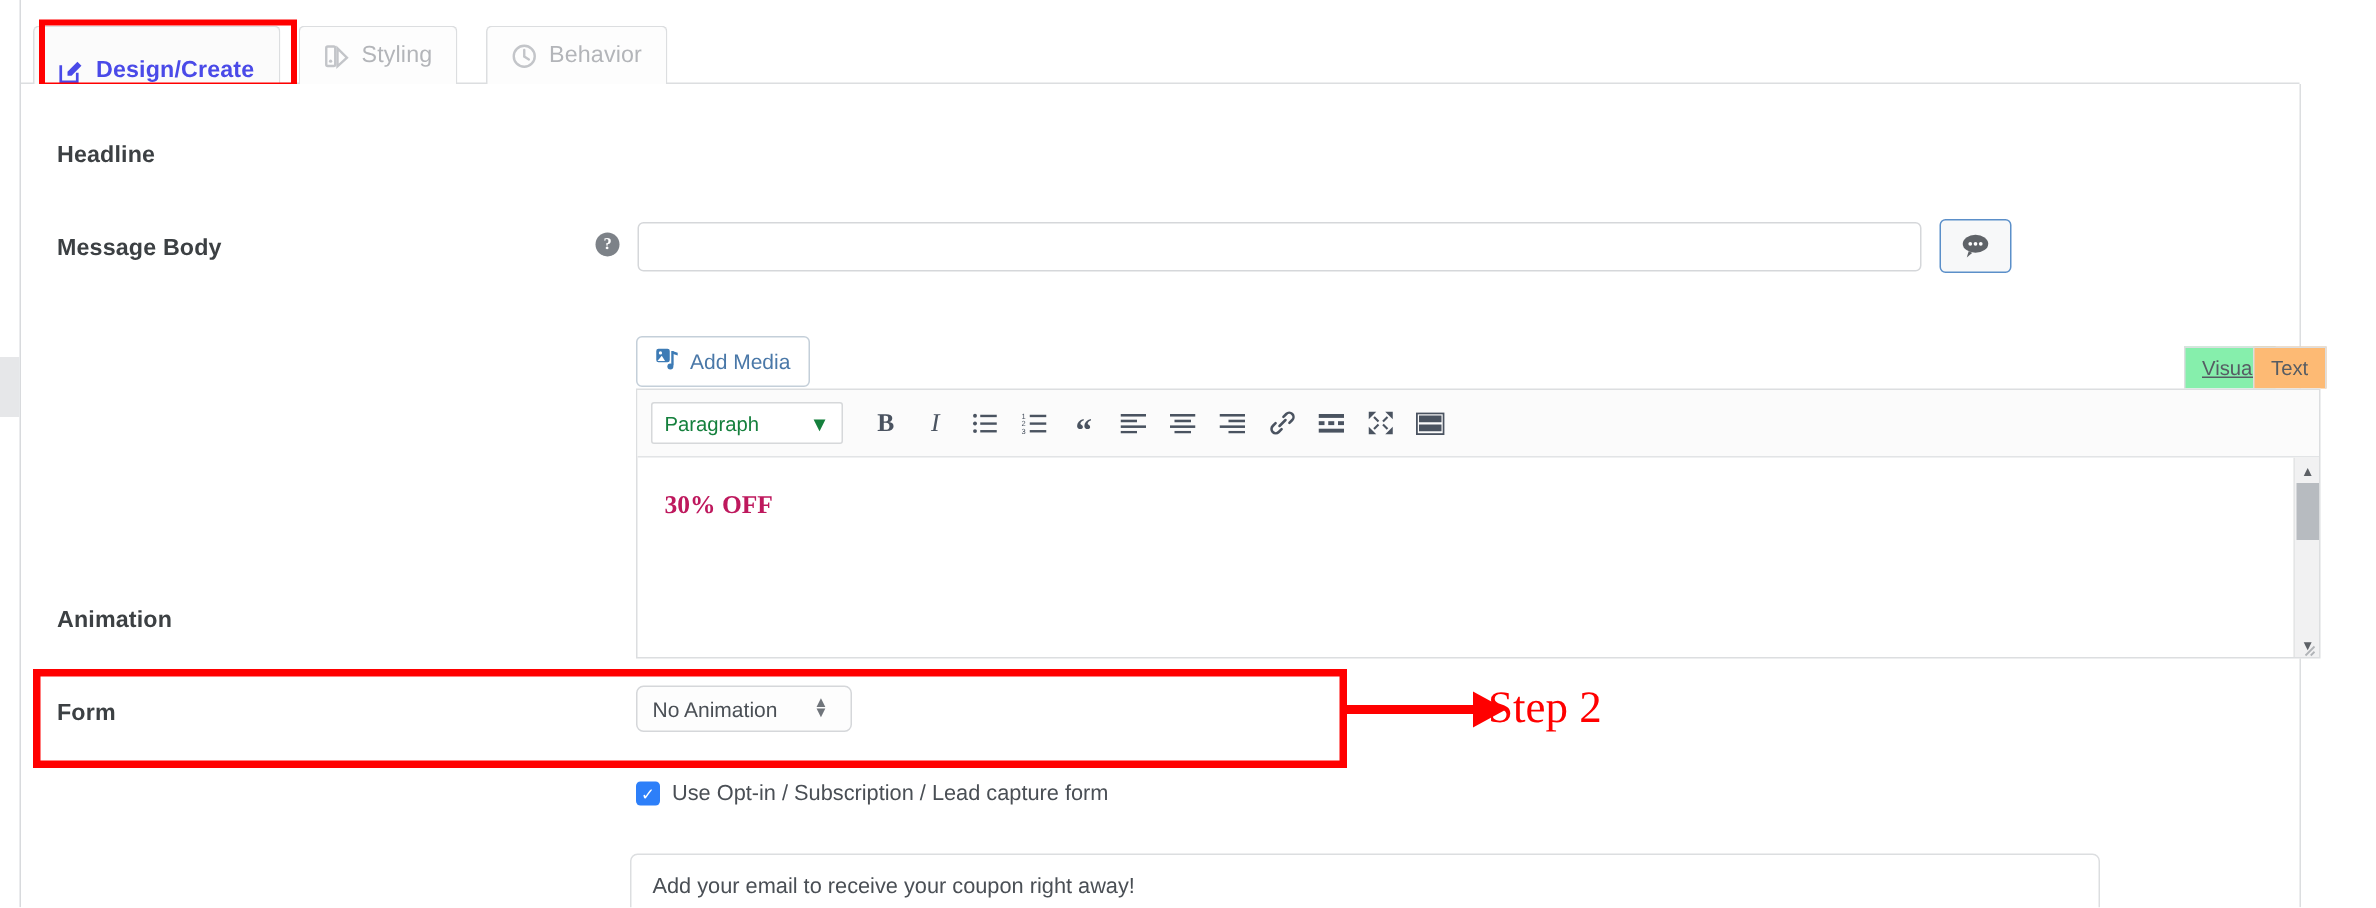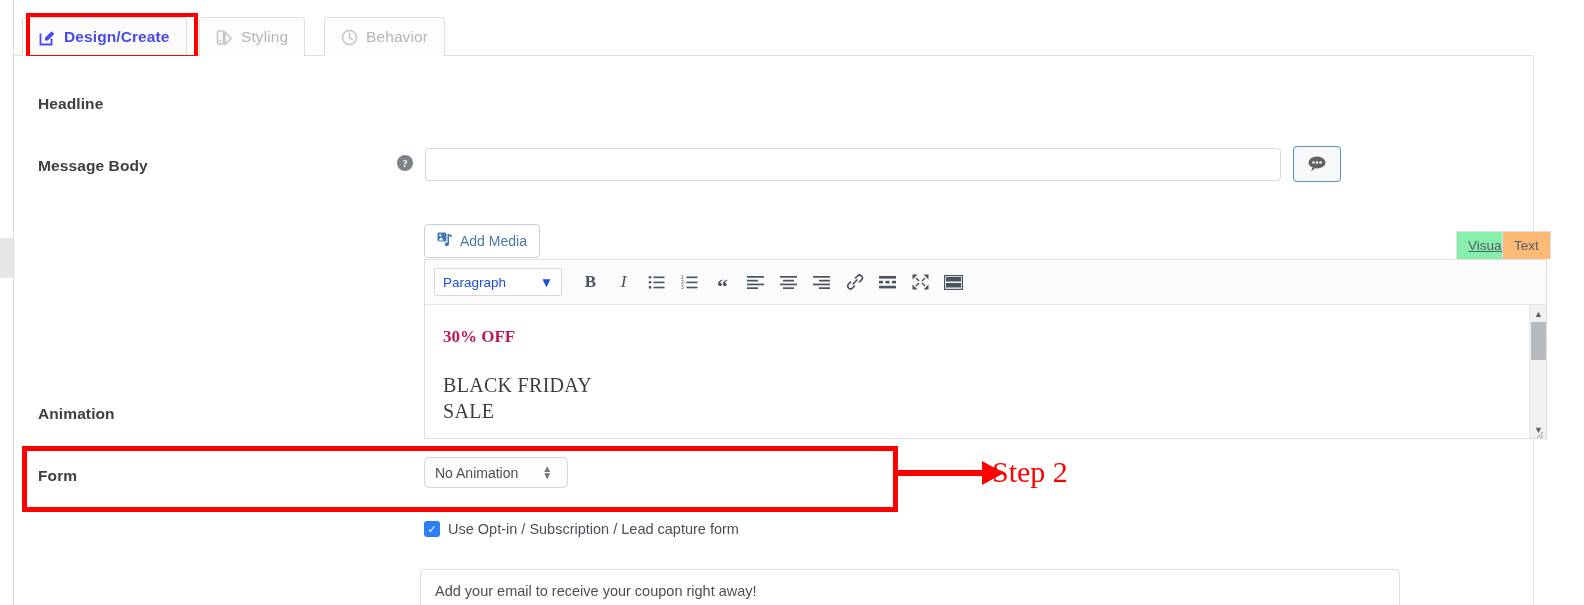--- a/index.html
+++ b/index.html
@@ -57,20 +57,21 @@
     border-radius: 4px 4px 0 0;
     font-size: 15.5px;
     letter-spacing: 0.1px;
     white-space: nowrap;
   }
   .tab.active {
     left: 8px;
     background: #fbfbfb;
     color: #4a4ae8;
     font-weight: bold;
+    align-items: flex-end;
   }
   .tab.t2 { left: 185px; color: #b3b5b9; }
   .tab.t3 { left: 310px; color: #b3b5b9; }
   .tab-icon { display: inline-flex; width: 17px; height: 17px; }
 
   
   .tab-redbox {
     position: absolute;
     left: 12px; top: 13px;
     width: 172px; height: 46px;
@@ -182,21 +183,21 @@
     display: flex; align-items: center;
     padding-left: 9px;
     gap: 0px;
   }
   .para-select {
     width: 128px; height: 28px;
     border: 1px solid #d6d8da;
     border-radius: 2px;
     background: #ffffff;
     font-size: 13.5px;
-    color: #1d4ed8;
+    color: #15803d;
     padding: 0 8px;
     display: flex; align-items: center; justify-content: space-between;
     margin-right: 12px;
     cursor: pointer;
     font-family: "Liberation Sans", sans-serif;
   }
   .tb-btn {
     width: 33px; height: 30px;
     display: flex; align-items: center; justify-content: center;
     color: #4a5360;
@@ -524,22 +525,20 @@
           <svg width="19" height="15" viewBox="0 0 19 15">
             <rect x="0.5" y="0.5" width="18" height="14" fill="none" stroke="#4a5360" stroke-width="1.4"></rect>
             <rect x="2" y="2" width="15" height="4.5" fill="#4a5360"></rect>
             <rect x="2" y="8" width="15" height="4.5" fill="#4a5360"></rect>
           </svg>
         </div>
       </div>
 
       <div class="editor-body">
         <p class="ed-line1">30% OFF</p>
-        <p class="ed-line2" style="white-space:pre-line">BLACK FRIDAY
-SALE</p>
 
         <div class="ed-scroll">
           <div class="arrow up">▲</div>
           <div class="thumb"></div>
           <div class="arrow dn">▼</div>
         </div>
       </div>
 
       <div class="ed-resize">
         <svg width="11" height="11" viewBox="0 0 11 11">

